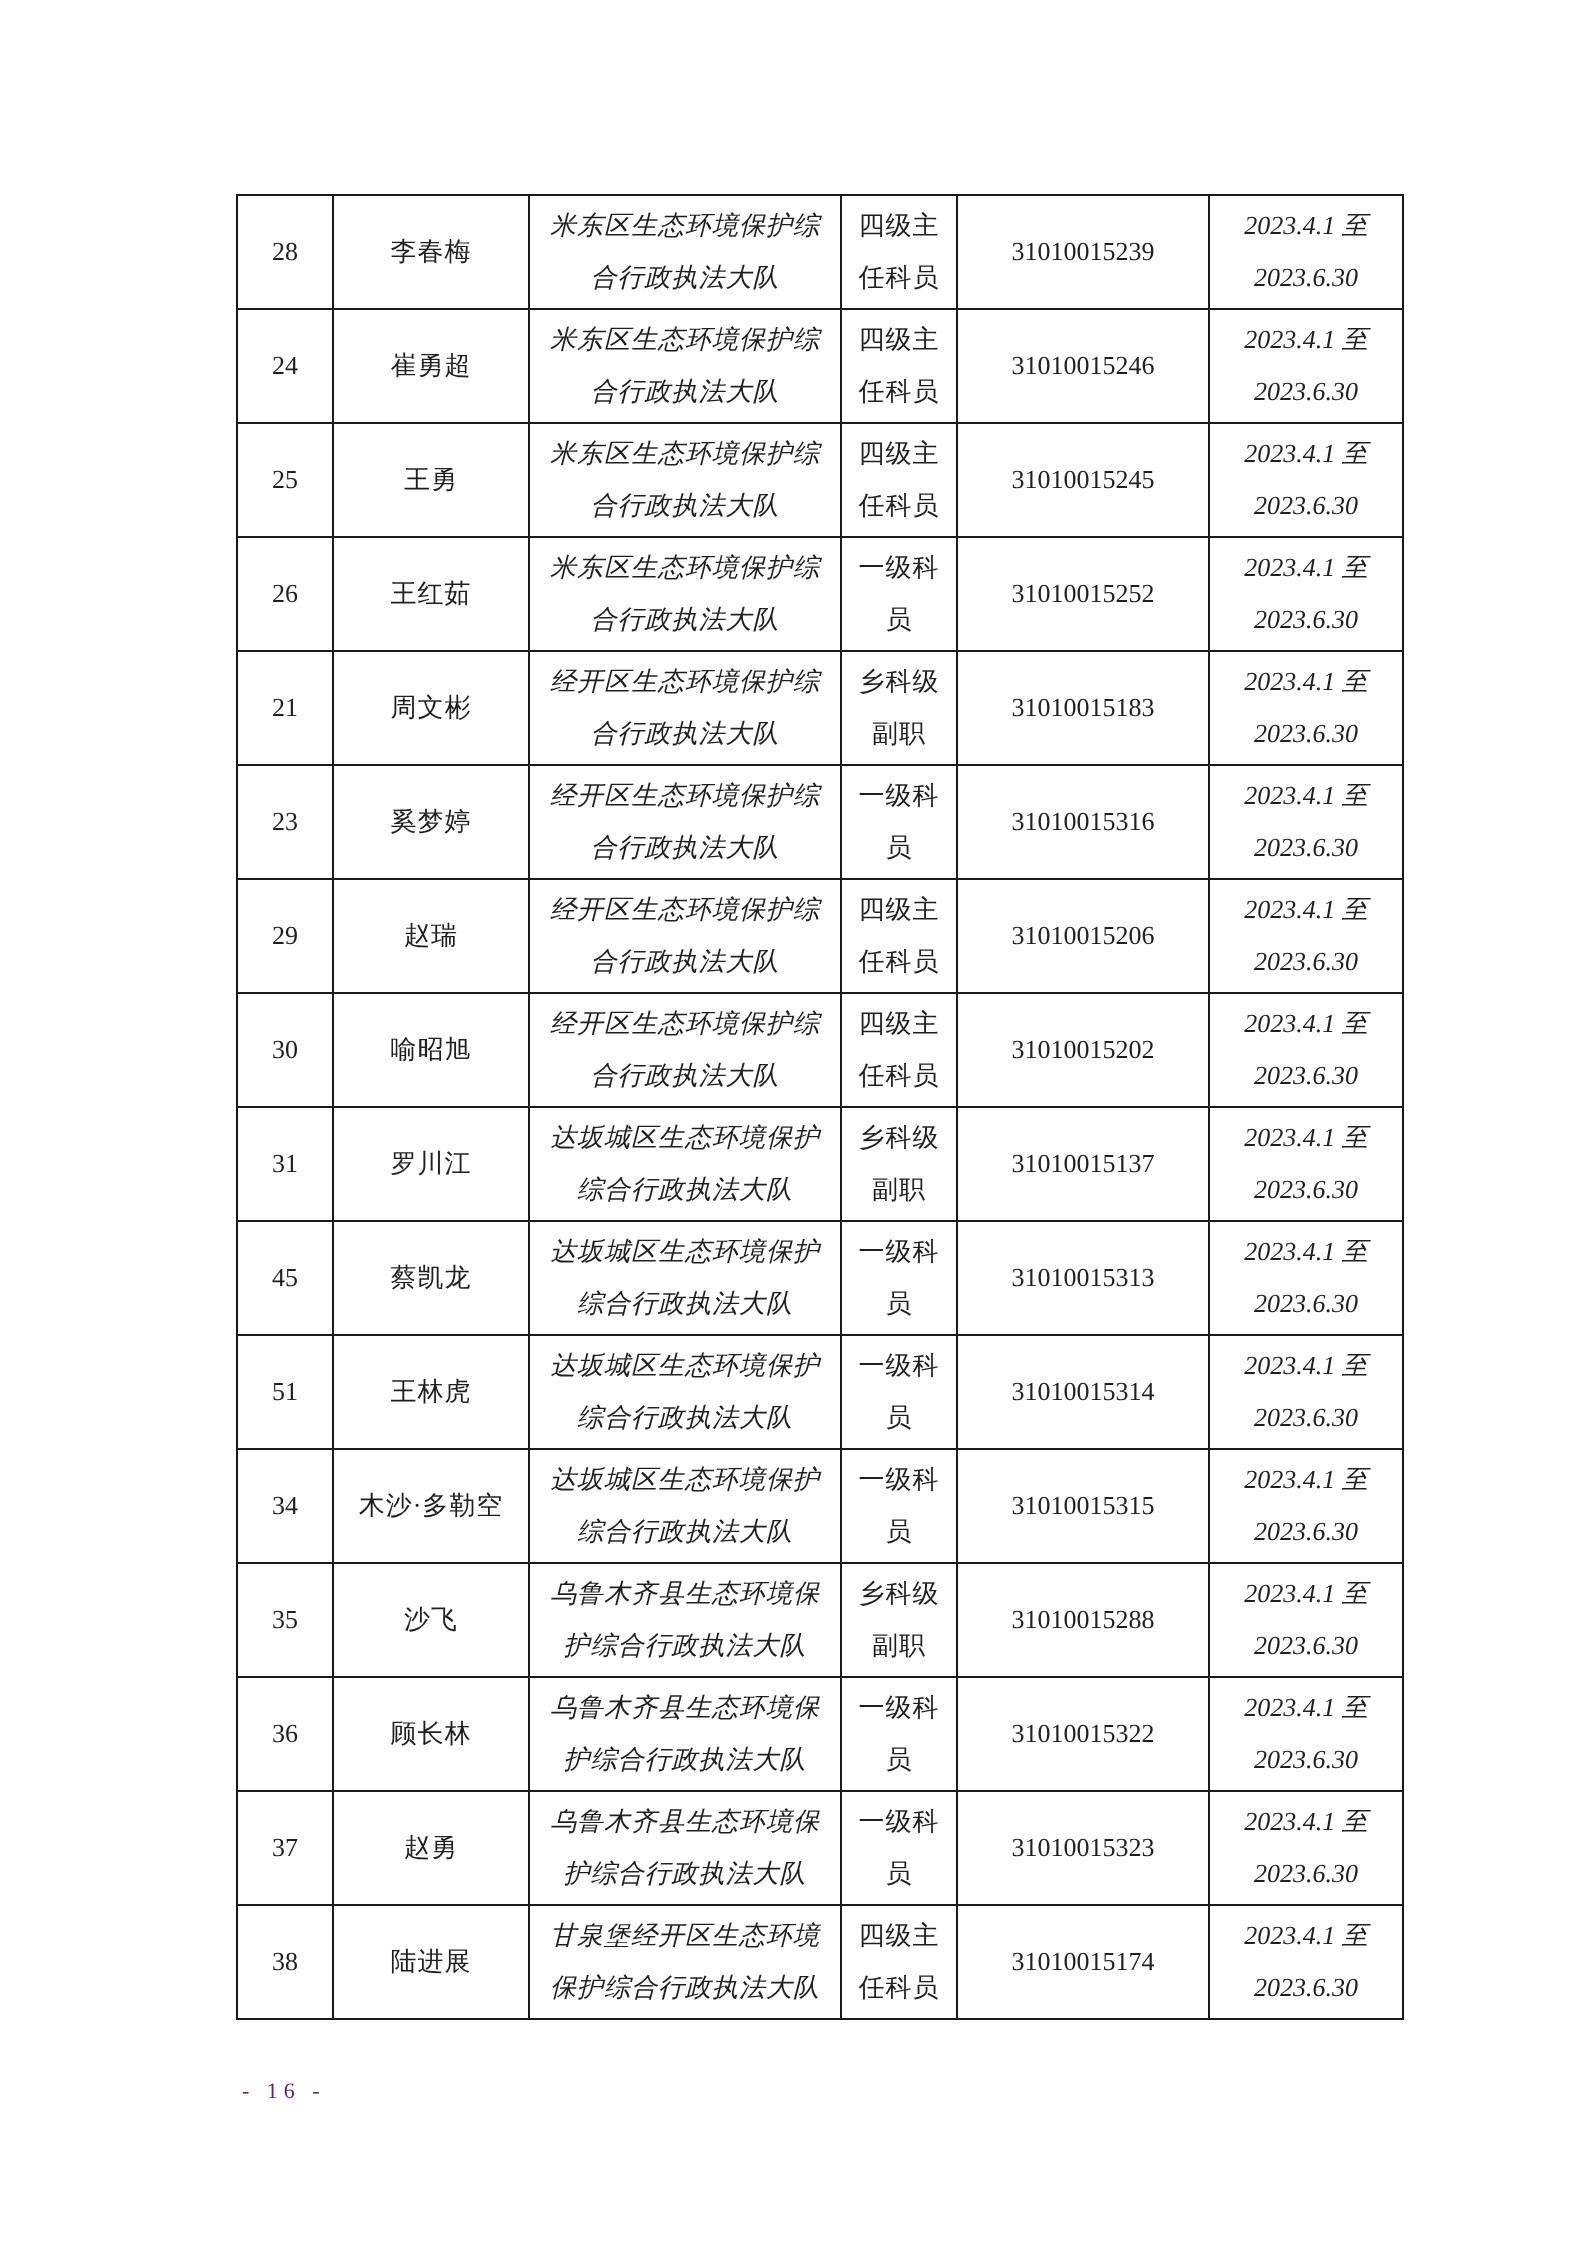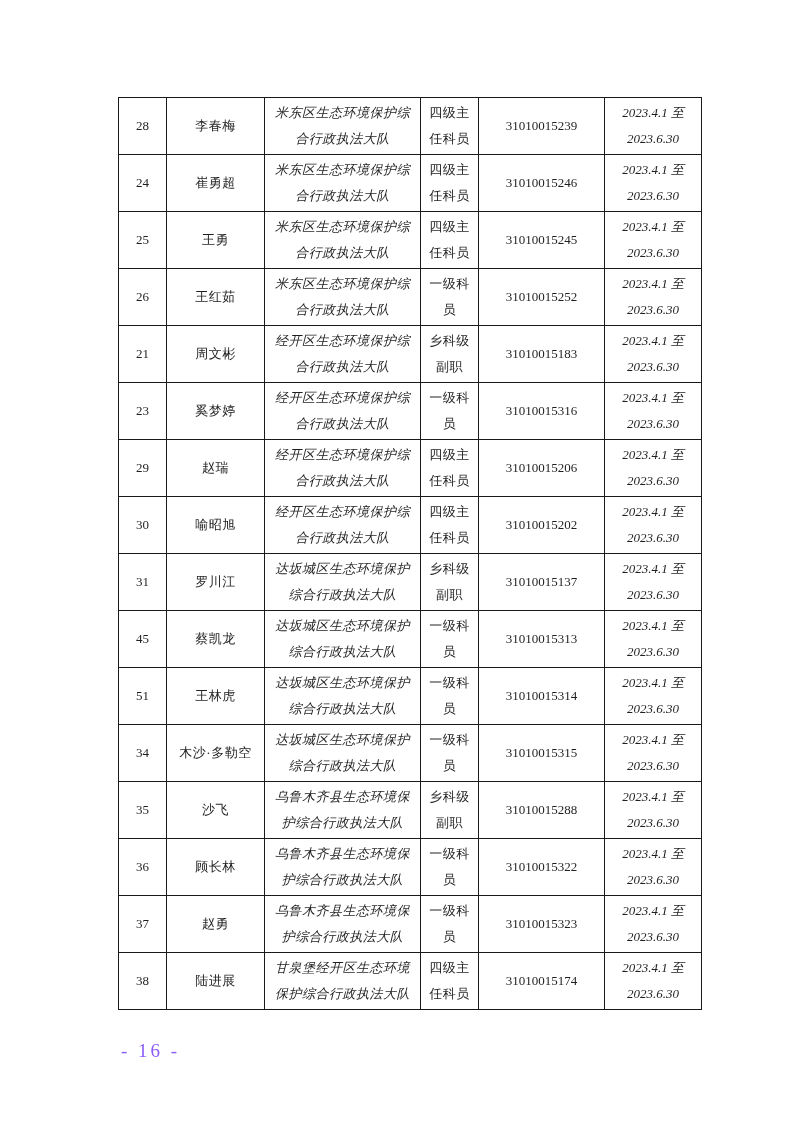--- a/index.html
+++ b/index.html
@@ -34,23 +34,23 @@
   table.officers tr { height: 57px; }
   td.c-index { width: 48px; }
   td.c-name  { width: 98px; letter-spacing: 0.5px; }
   td.c-org   { width: 156px; padding: 0 9px; letter-spacing: 0.5px; font-style: italic; }
   td.c-pos   { width: 58px; padding: 0 6px; letter-spacing: 0.5px; margin-left: 45px; }
   td.c-cert  { width: 126px; }
   td.c-date  { width: 97px; padding: 0 10px; font-style: italic; }
   .page-number {
     position: absolute;
     left: 121px; top: 1040px;
-    font-size: 19px;
+    font-size: 11px;
     letter-spacing: 3px;
-    color: #8b5cf6;
+    color: #701a75;
     font-family: "Liberation Serif", "DejaVu Serif", serif;
   }
 </style>
 </head>
 <body>
 
 <div class="page">
 
   <table class="officers">
     <tbody id="table-body">

